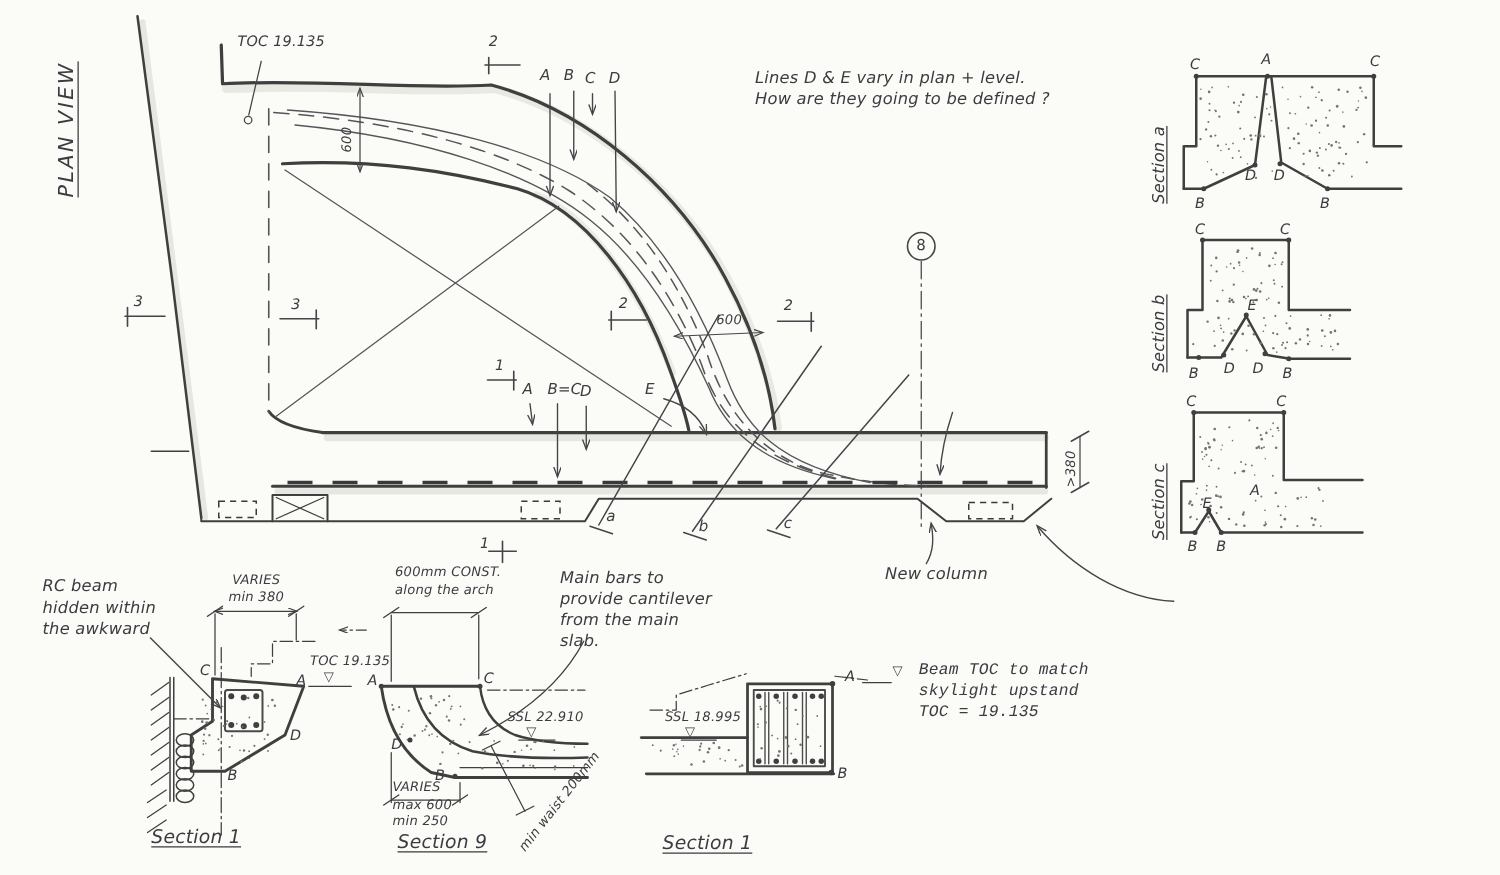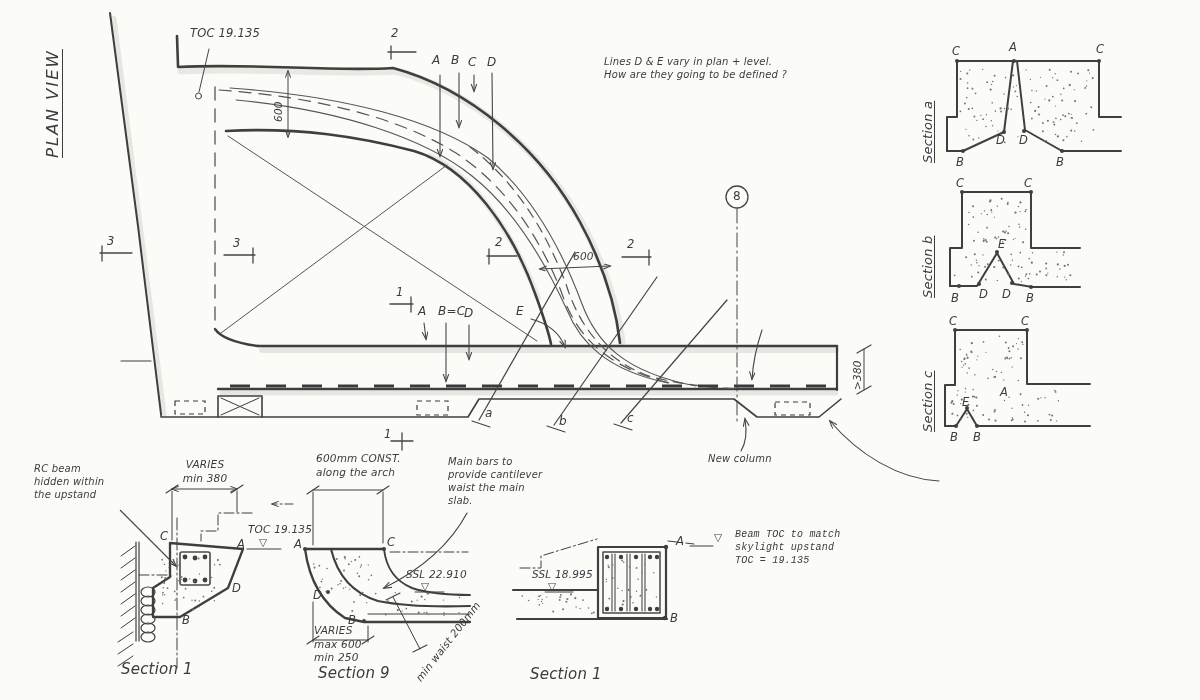--- a/index.html
+++ b/index.html
@@ -1,26 +1,26 @@
 <!DOCTYPE html>
 <html><head>
 <meta charset="utf-8">
 <style>
   html,body{margin:0;padding:0;background:#e8e8e4;}
   #canvas{position:relative;width:1200px;height:700px;background:#fbfbf8;overflow:hidden;
           font-family:"DejaVu Sans",sans-serif;}
   svg{position:absolute;left:0;top:0;}
   .t{position:absolute;font-family:"DejaVu Sans",sans-serif;font-style:italic;color:#3b3b40;
      white-space:pre-line;line-height:1.3;letter-spacing:.2px;z-index:5;}
-  .n13{font-size:10px;}
+  .n13{font-size:13px;}
   .n12{font-size:12px;}
   .n10{font-size:10.5px;}
   .lb{font-size:11.5px;}
   .ttl{font-size:16.5px;letter-spacing:2px;text-decoration:underline;text-underline-offset:4px;}
-  .secname{font-size:15px;text-underline-offset:3px;}
+  .secname{font-size:15px;text-decoration:underline;text-underline-offset:3px;}
   .secr{font-size:13px;text-decoration:underline;text-underline-offset:2px;}
   .rot{transform:rotate(-90deg);transform-origin:left top;}
   .c{text-align:center;}
 </style>
 </head>
 <body>
 
 <div id="canvas">
 
 <svg width="1200" height="700" viewBox="0 0 1200 700">
@@ -751,42 +751,42 @@
 <div class="t secr rot" style="left:920px;top:432px;">Section c</div>
 <div class="t lb" style="left:949px;top:314px;">C</div>
 <div class="t lb" style="left:1021px;top:314px;">C</div>
 <div class="t lb" style="left:962px;top:395px;">E</div>
 <div class="t lb" style="left:1000px;top:385px;">A</div>
 <div class="t lb" style="left:950px;top:430px;">B</div>
 <div class="t lb" style="left:973px;top:430px;">B</div>
 
 <div class="t n13" style="left:34px;top:462px;">RC beam
 hidden within
-the upstand</div>
+the awkward</div>
 <div class="t n10 c" style="left:166px;top:458px;width:78px;">VARIES
 min 380</div>
 <div class="t n10" style="left:248px;top:523px;">TOC 19.135</div>
 <div class="t n10" style="left:259px;top:536px;">▽</div>
 <div class="t lb" style="left:160px;top:529px;">C</div>
 <div class="t lb" style="left:237px;top:537px;">A</div>
 <div class="t lb" style="left:232px;top:581px;">D</div>
 <div class="t lb" style="left:182px;top:613px;">B</div>
 <div class="t secname" style="left:121px;top:660px;">Section 1</div>
 
 <div class="t n10" style="left:316px;top:452px;">600mm CONST.
 along the arch</div>
 <div class="t lb" style="left:294px;top:537px;">A</div>
 <div class="t lb" style="left:387px;top:535px;">C</div>
 <div class="t lb" style="left:313px;top:588px;">D</div>
 <div class="t lb" style="left:348px;top:613px;">B</div>
 <div class="t n10" style="left:406px;top:568px;">SSL 22.910</div>
 <div class="t n10" style="left:421px;top:580px;">▽</div>
 <div class="t n13" style="left:448px;top:455px;">Main bars to
 provide cantilever
-waist the main
+from the main
 slab.</div>
 <div class="t n10" style="left:314px;top:624px;">VARIES
 max 600
 min 250</div>
 <div class="t n10" style="left:413px;top:676px;transform:rotate(-52deg);transform-origin:left top;">min waist 200mm</div>
 <div class="t secname" style="left:318px;top:664px;">Section 9</div>
 
 <div class="t n10" style="left:532px;top:568px;">SSL 18.995</div>
 <div class="t n10" style="left:548px;top:580px;">▽</div>
 <div class="t lb" style="left:676px;top:534px;">A</div>

